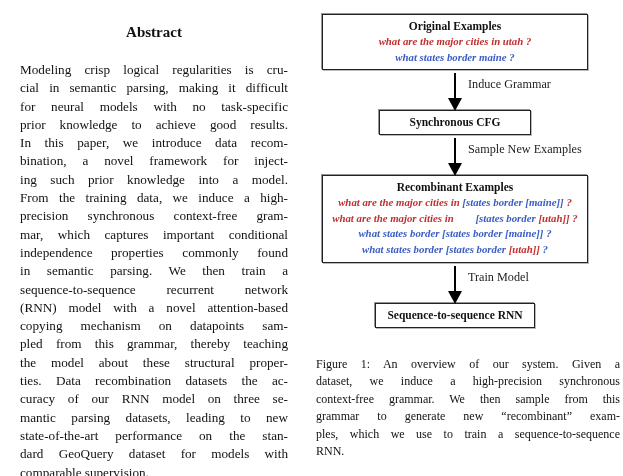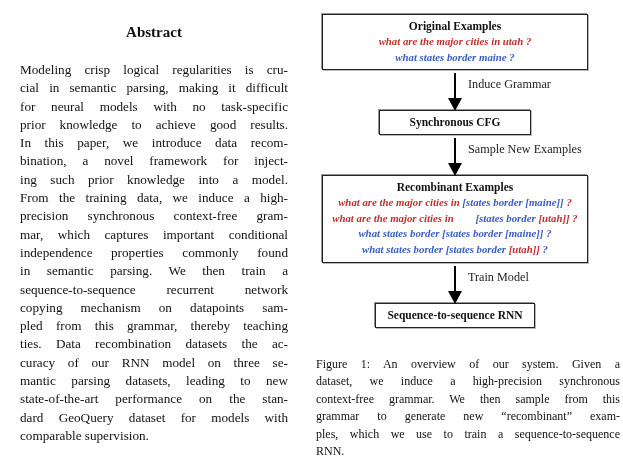--- a/index.html
+++ b/index.html
@@ -53,22 +53,24 @@
       <div class="jline">prior knowledge to achieve good results.</div>
       <div class="jline">In this paper, we introduce data recom-</div>
       <div class="jline">bination, a novel framework for inject-</div>
       <div class="jline">ing such prior knowledge into a model.</div>
       <div class="jline">From the training data, we induce a high-</div>
       <div class="jline">precision synchronous context-free gram-</div>
       <div class="jline">mar, which captures important conditional</div>
       <div class="jline">independence properties commonly found</div>
       <div class="jline">in semantic parsing.  We then train a</div>
       <div class="jline">sequence-to-sequence recurrent network</div>
+      <div class="jline">(RNN) model with a novel attention-based</div>
       <div class="jline">copying mechanism on datapoints sam-</div>
       <div class="jline">pled from this grammar, thereby teaching</div>
+      <div class="jline">the model about these structural proper-</div>
       <div class="jline">ties. Data recombination datasets the ac-</div>
       <div class="jline">curacy of our RNN model on three se-</div>
       <div class="jline">mantic parsing datasets, leading to new</div>
       <div class="jline">state-of-the-art performance on the stan-</div>
       <div class="jline">dard GeoQuery dataset for models with</div>
       <div class="jline jline-last">comparable supervision.</div>
     </div>
 </div>
 
 <div class="figure-col">

